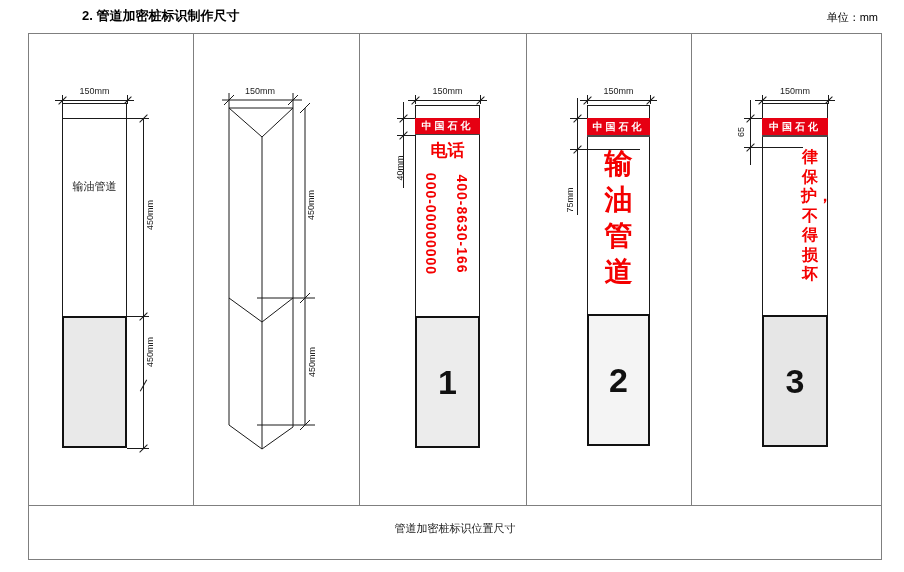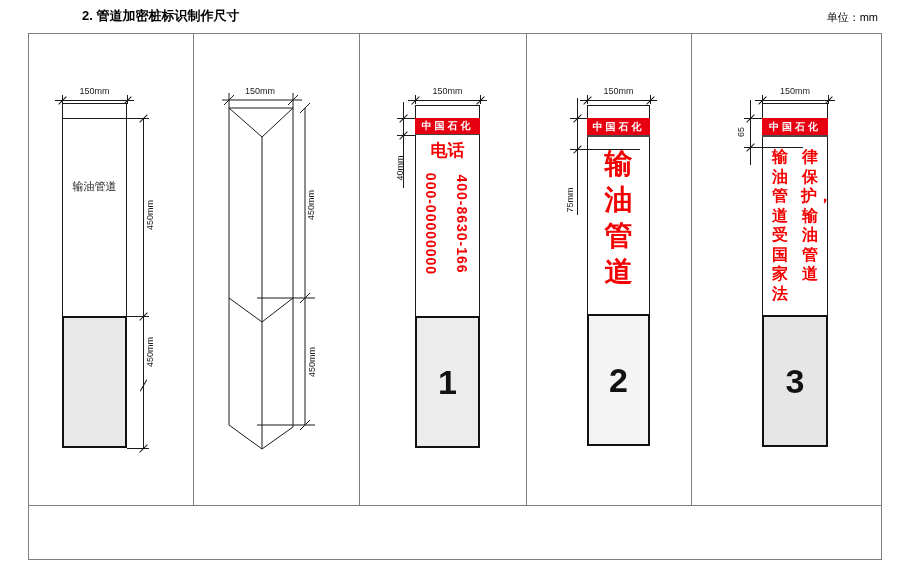--- a/index.html
+++ b/index.html
@@ -42,20 +42,21 @@
 
   <div id="title">2. 管道加密桩标识制作尺寸</div>
   <div id="unit">单位：mm</div>
 
   <div id="sheet"></div>
   <div class="gvl" style="left:193px;top:33px;height:472px"></div>
   <div class="gvl" style="left:359px;top:33px;height:472px"></div>
   <div class="gvl" style="left:526px;top:33px;height:472px"></div>
   <div class="gvl" style="left:691px;top:33px;height:472px"></div>
   <div class="ghl" style="left:28px;top:505px;width:854px"></div>
+  <div id="caption">管道加密桩标识位置尺寸</div>
 
   <div class="dlabel" style="left:62px;top:86px;width:65px">150mm</div>
   <div class="vl" style="left:62px;top:95px;height:9px"></div>
   <div class="vl" style="left:127px;top:95px;height:9px"></div>
   <div class="hl" style="left:55px;top:100px;width:79px"></div>
   <div class="tick" style="left:57px;top:100px"></div>
   <div class="tick" style="left:122px;top:100px"></div>
 
   <div class="post" style="left:62px;top:103px;width:65px;height:345px"></div>
   <div class="hl" style="left:62px;top:118px;width:65px"></div>
@@ -147,22 +148,21 @@
 
   <div class="dlabel" style="left:762px;top:86px;width:66px">150mm</div>
   <div class="vl" style="left:762px;top:95px;height:9px"></div>
   <div class="vl" style="left:828px;top:95px;height:9px"></div>
   <div class="hl" style="left:755px;top:100px;width:80px"></div>
   <div class="tick" style="left:757px;top:100px"></div>
   <div class="tick" style="left:823px;top:100px"></div>
 
   <div class="post" style="left:762px;top:103px;width:66px;height:344px"></div>
   <div class="banner" style="left:762px;top:118px;width:66px;height:19px;border-bottom:2px solid #4a4a4a">中国石化</div>
-  <div class="vred" style="left:771px;top:147px;width:18px;font-size:16px;line-height:19.5px">输油管道受国家法</div>
-  <div class="vred" style="left:801px;top:147px;width:18px;font-size:16px;line-height:19.5px">律保护，输油管道</div>
+  <div class="vred" style="left:801px;top:147px;width:18px;font-size:16px;line-height:19.5px">律保护，不得损坏</div>
   <div class="gbox" style="left:762px;top:315px;width:66px;height:132px;background:#e6e6e6">
       <span>3</span>
     </div>
 
   <div class="vl" style="left:750px;top:100px;height:65px"></div>
   <div class="hl" style="left:744px;top:118px;width:18px"></div>
   <div class="hl" style="left:744px;top:147px;width:59px"></div>
   <div class="tick" style="left:745px;top:118px"></div>
   <div class="tick" style="left:745px;top:147px"></div>
   <div class="dlabel rot" style="left:726px;top:127px;width:30px;height:10px">65</div>

